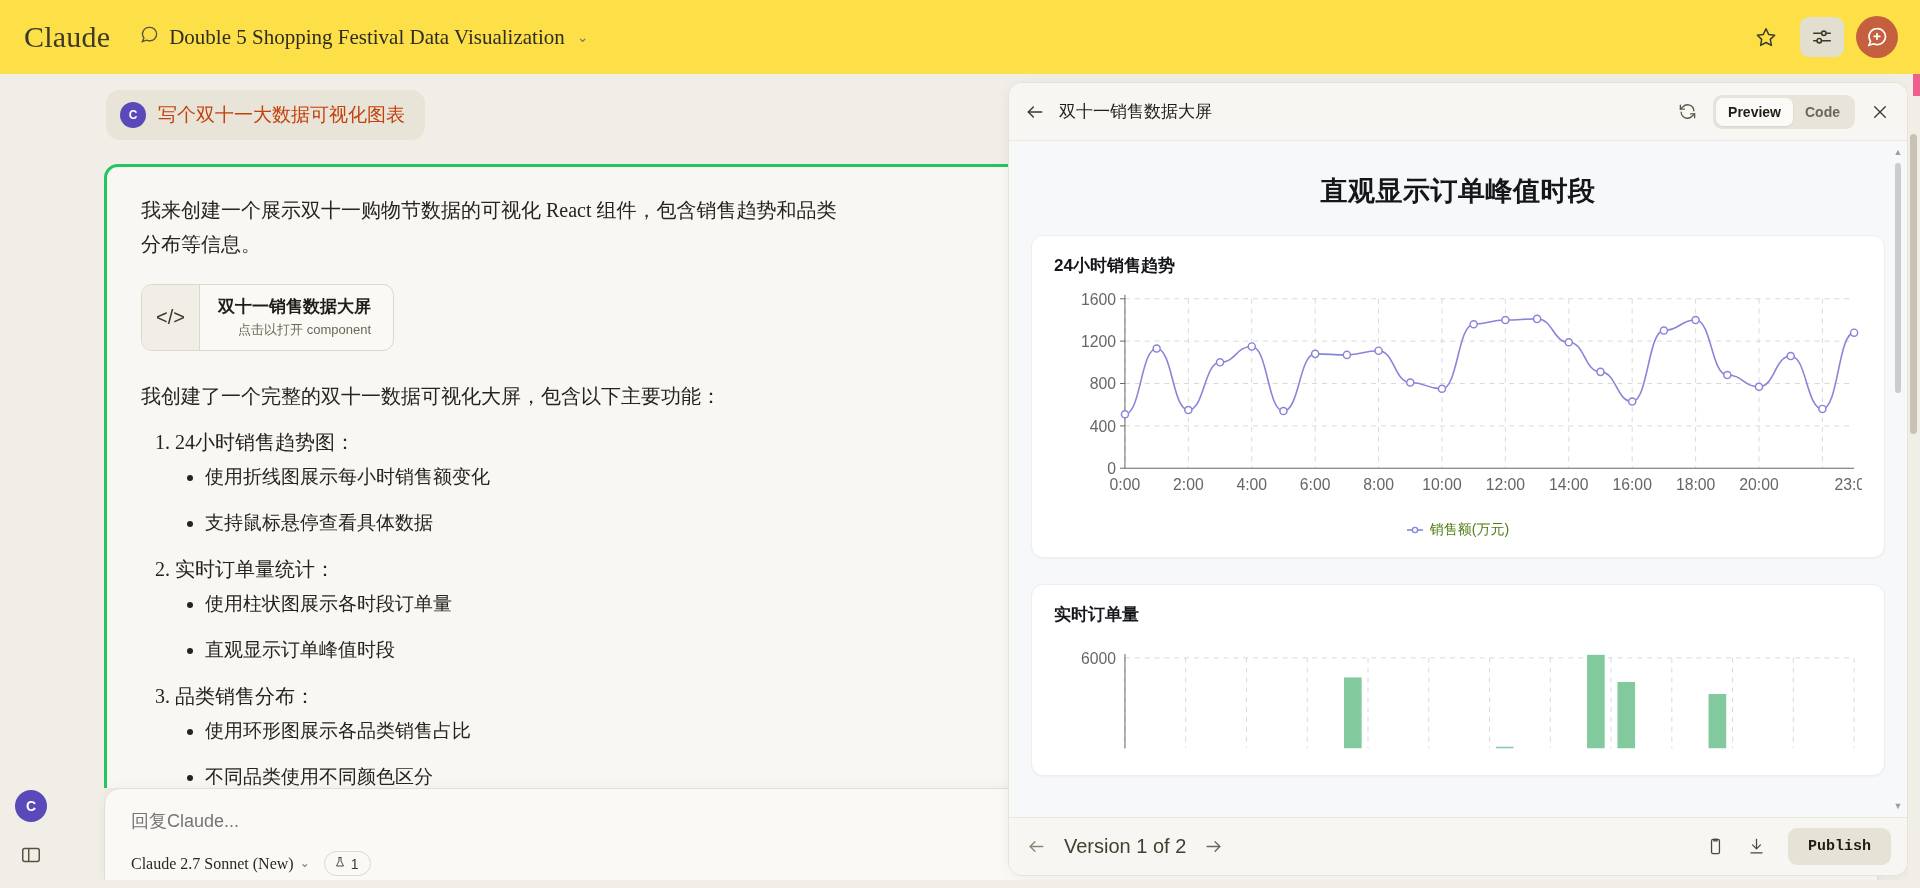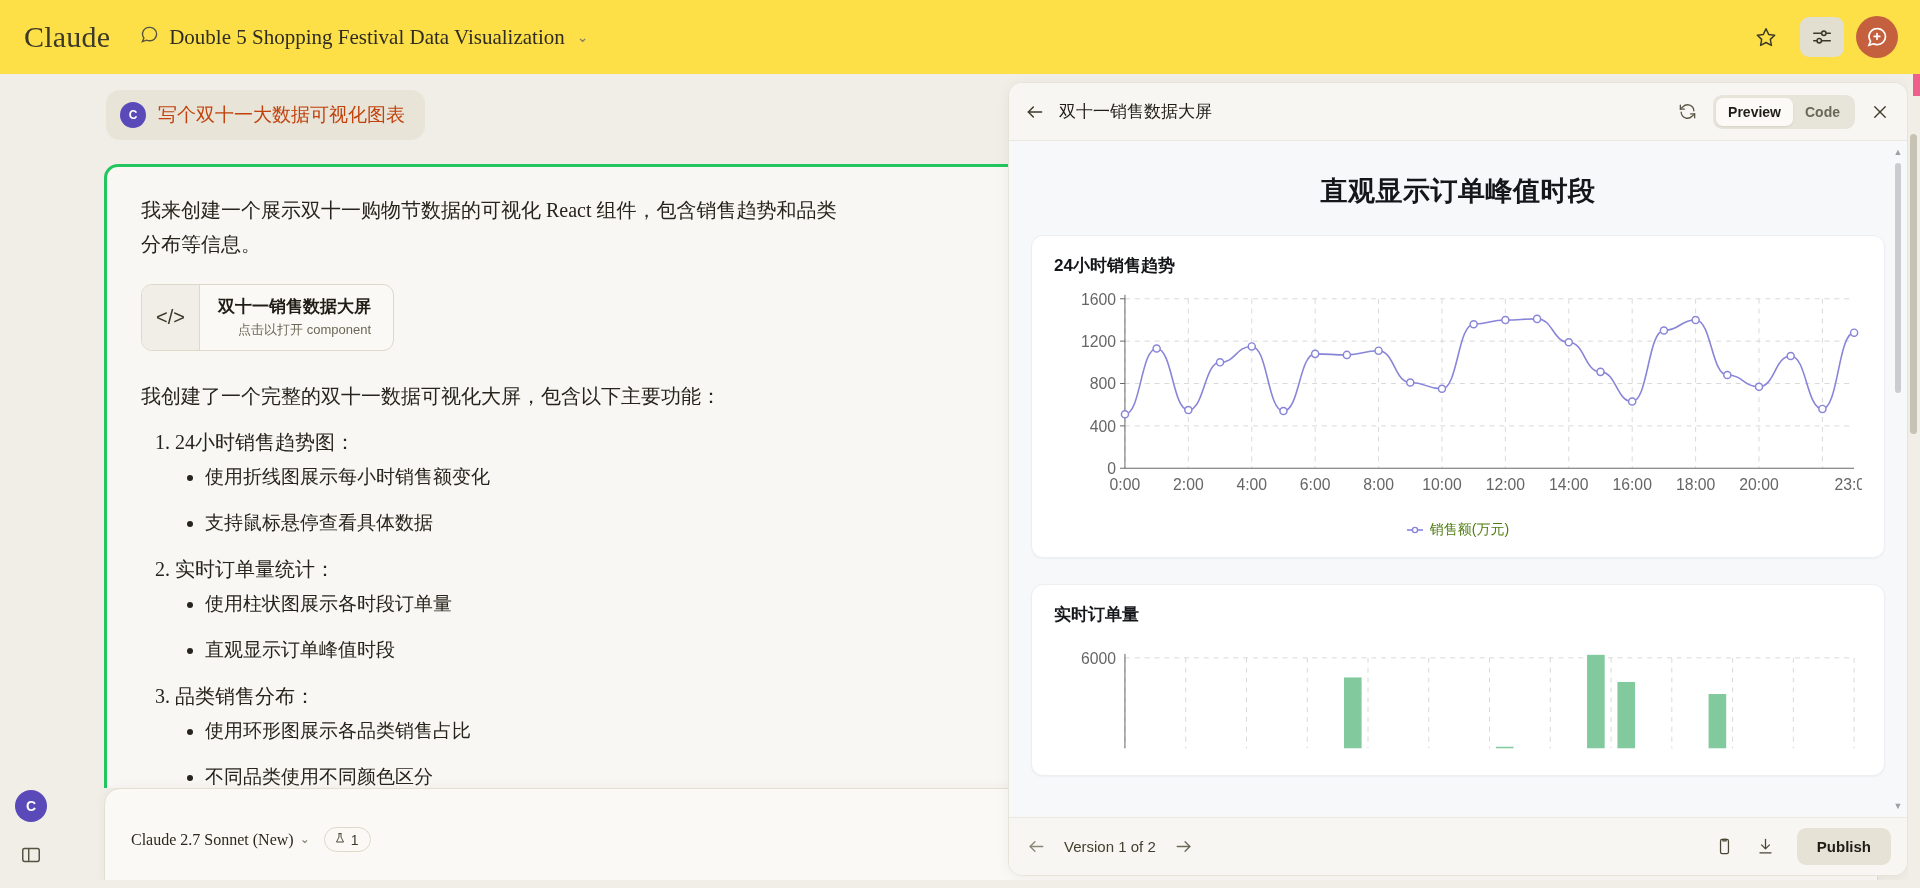--- a/index.html
+++ b/index.html
@@ -230,27 +230,27 @@
 
   .ap-footer {
     height: 58px; flex: 0 0 58px;
     display: flex; align-items: center;
     padding: 0 16px 0 18px;
     border-top: 1px solid #ebe8df;
     background: #f7f6f2;
   }
   .ver-nav { display: flex; align-items: center; gap: 18px; }
   .ver-arrow { color: #8a8676; cursor: pointer; display: flex; }
-  .ver-label { font-size: 15px; color: #44402f; }
+  .ver-label { font-size: 20px; color: #44402f; }
   .ap-footer-spacer { flex: 1 1 auto; }
   .foot-icon { color: #4a4636; cursor: pointer; display: flex; margin-right: 22px; }
   .publish-btn {
     background: #e6e2d6; border: none; border-radius: 9px;
     padding: 10px 20px; font-size: 15px; font-weight: bold; color: #1f1d16;
-    cursor: pointer; font-family: Liberation Sans, sans-serif;
+    cursor: pointer; font-family: Liberation Mono, monospace;
   }
 
   
   .win-scroll {
     position: absolute; right: 0; top: 0; bottom: 0; width: 12px;
     background: #f0eee6;
   }
   .win-scroll-thumb {
     position: absolute; right: 3px; top: 60px; width: 7px; height: 300px;
     background: #c7c3b4; border-radius: 4px;
@@ -355,20 +355,36 @@
                 <li>使用环形图展示各品类销售占比</li>
                 <li>不同品类使用不同颜色区分</li>
 
               </ul>
             </li>
           </ol>
         </div>
       </div>
 
       <div class="composer">
+        <div class="composer-row1">
+          <input class="composer-input" type="text" placeholder="回复Claude..." style="">
+          <div class="composer-icons">
+            <span class="ci">
+              <svg width="21" height="21" viewBox="0 0 24 24" fill="none" stroke="#4a4636" stroke-width="1.7" stroke-linecap="round">
+                <path d="M21 11.5 12.3 20a5 5 0 0 1-7.1-7.1l8.6-8.6a3.4 3.4 0 1 1 4.8 4.8l-8.6 8.6a1.8 1.8 0 0 1-2.5-2.5l7.9-7.9"></path>
+              </svg>
+            </span>
+            <span class="ci">
+              <svg width="22" height="22" viewBox="0 0 24 24" fill="none" stroke="#4a4636" stroke-width="1.7" stroke-linejoin="round">
+                <path d="M3 8.5h3.2l1.6-2.3h8.4l1.6 2.3H21v10H3z"></path>
+                  <circle cx="12" cy="13.3" r="3.2"></circle>
+              </svg>
+            </span>
+          </div>
+        </div>
         <div class="composer-row2">
           <div class="model-pick">
             <span>Claude 2.7 Sonnet (New)</span>
             <span class="chev">⌄</span>
           </div>
           <div class="count-badge">
             <span>
               <svg width="12" height="14" viewBox="0 0 24 24" fill="none" stroke="#3d3929" stroke-width="1.8" stroke-linejoin="round">
                 <path d="M9 3h6M10 3v7L5 20h14L14 10V3"></path>
               </svg>

